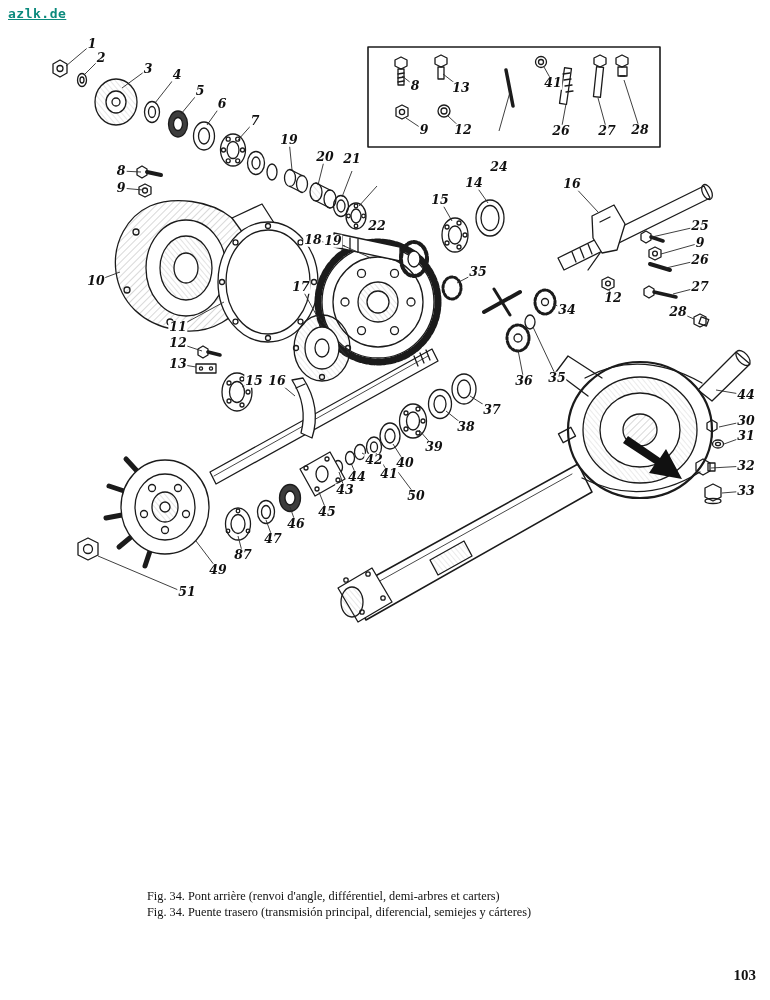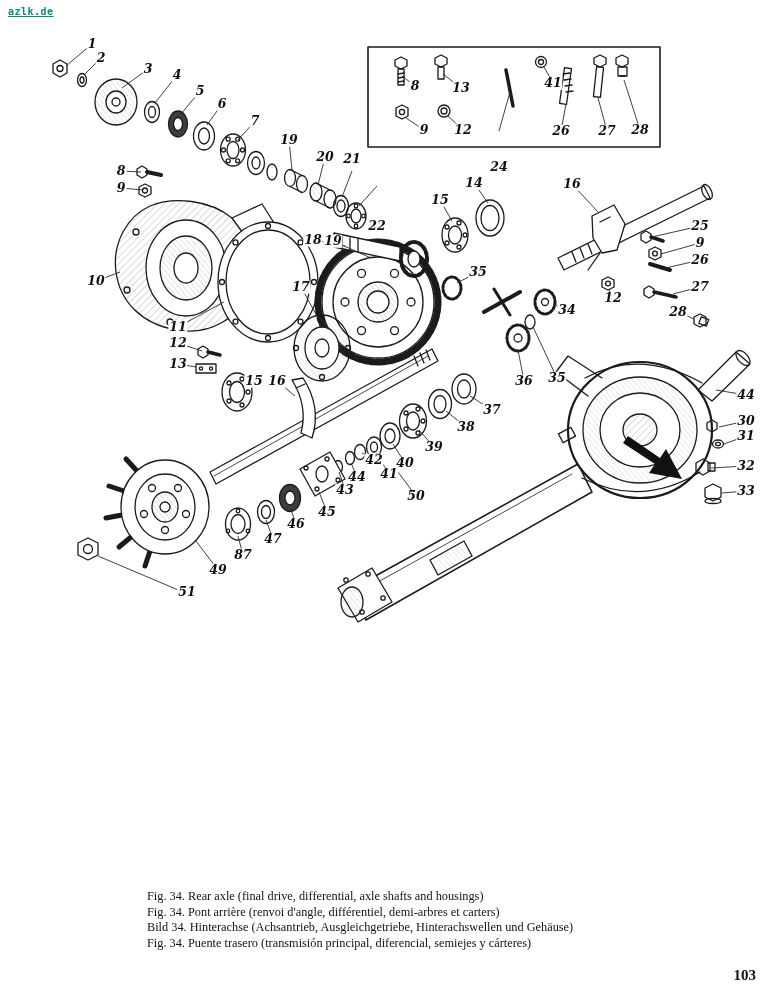--- a/index.html
+++ b/index.html
@@ -1,20 +1,20 @@
 <!DOCTYPE html>
 <html><head>
 <meta charset="utf-8">
 <style>
   html,body{margin:0;padding:0;}
   body{width:770px;height:1000px;background:#ffffff;position:relative;overflow:hidden;
        font-family:"Liberation Serif",serif;color:#111;}
   .page{position:absolute;inset:0;}
   .watermark{position:absolute;top:6px;left:8px;font-family:"DejaVu Sans Mono",monospace;
-       font-size:10px;font-weight:bold;color:#0c8a7d;text-decoration:underline;letter-spacing:.5px;cursor:pointer;}
+       font-size:13px;font-weight:bold;color:#0c8a7d;text-decoration:underline;letter-spacing:.5px;cursor:pointer;}
   .stage{position:absolute;left:0;top:0;width:770px;height:870px;}
   svg.draw{position:absolute;left:0;top:0;z-index:1;}
   #leader-svg{position:absolute;left:0;top:0;z-index:2;}
   #leader-svg line{stroke:#2a2a2a;stroke-width:.9;}
   #labels{position:absolute;left:0;top:0;width:770px;height:870px;z-index:3;}
   .plabel{position:absolute;transform:translate(-50%,-50%);font:italic 700 12.5px "DejaVu Serif",serif;
        color:#101010;background:#ffffff;padding:0 1px;line-height:1;white-space:nowrap;}
   .captions{position:absolute;left:147px;top:889px;width:560px;font-size:12.3px;line-height:15.7px;}
   .caption-line{white-space:nowrap;}
   .page-number{position:absolute;right:14px;top:967px;font-weight:bold;font-size:15px;}
@@ -465,20 +465,18 @@
         <span class="plabel" style="left: 424px; top: 130px;">9</span>
         <span class="plabel" style="left: 463px; top: 130px;">12</span>
         <span class="plabel" style="left: 499px; top: 131px; margin-top: 36px;">24</span>
         <span class="plabel" style="left: 561px; top: 131px;">26</span>
         <span class="plabel" style="left: 607px; top: 131px;">27</span>
         <span class="plabel" style="left: 640px; top: 130px;">28</span>
       </div>
   </div>
 
   <div class="captions">
-    <div class="caption-line">Fig. 34. Rear axle (final drive, differential, axle shafts and housings)</div>
     <div class="caption-line">Fig. 34. Pont arrière (renvoi d'angle, différentiel, demi-arbres et carters)</div>
-    <div class="caption-line">Bild 34. Hinterachse (Achsantrieb, Ausgleichgetriebe, Hinterachswellen und Gehäuse)</div>
     <div class="caption-line">Fig. 34. Puente trasero (transmisión principal, diferencial, semiejes y cárteres)</div>
   </div>
 
   <div class="page-number">103</div>
 </div>
 
 </body></html>

